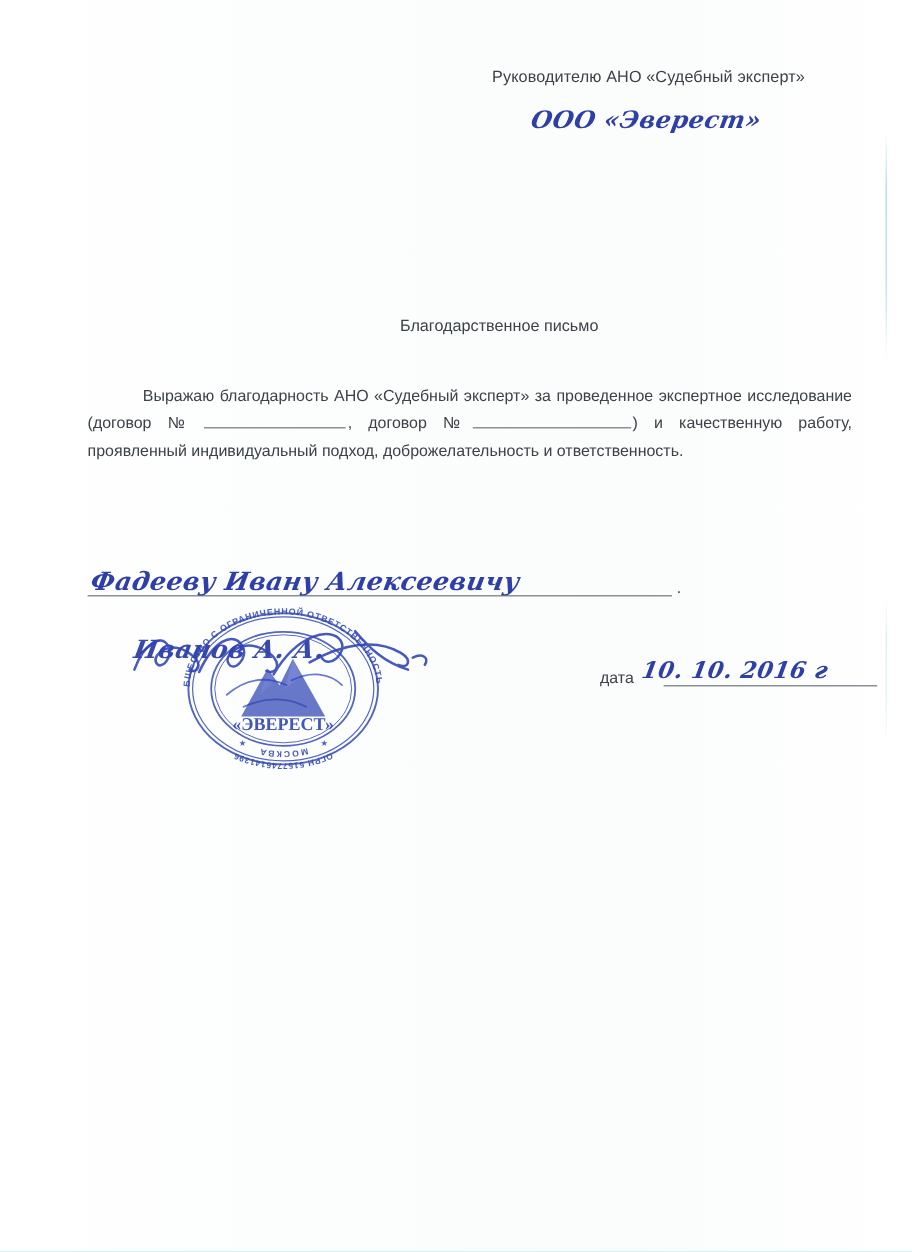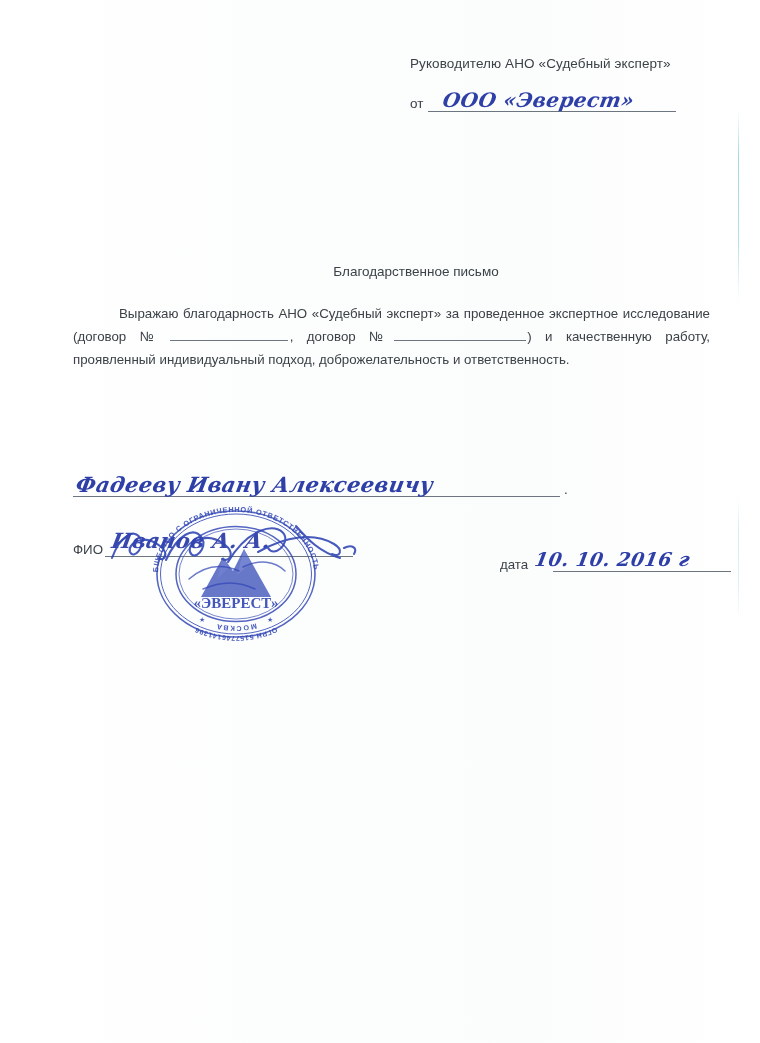--- a/index.html
+++ b/index.html
@@ -98,21 +98,21 @@
     text-align: center;
     padding-left: 72px;
     box-sizing: border-box;
     font-size: 13.5px;
   }
 
   
   .body-block {
     position: absolute;
     left: 73px;
-    top: 302px;
+    top: 318px;
     width: 637px;
   }
   .para {
     text-align: justify;
     text-justify: inter-word;
     font-size: 13.3px;
     line-height: 23px;
     margin: 0 0 14px 0;
     text-indent: 46px;
   }
@@ -233,24 +233,20 @@
 <body>
 
 <div class="page">
 
   <div class="paper-tint"></div>
   <div class="scan-line"></div>
   <div class="scan-line b"></div>
 
   <div class="addressee">Руководителю АНО «Судебный эксперт»</div>
 
-  <div class="from-row">
-    <span class="from-label">от</span>
-    <span class="fill-line from-line"></span>
-  </div>
 
   <div class="hand hand-from">ООО «Эверест»</div>
 
   <div class="doc-title">Благодарственное письмо</div>
 
   <div class="body-block">
 
     <p class="para">
       <span>Выражаю благодарность АНО «Судебный эксперт» за проведенное экспертное исследование (договор №</span><span class="inline-line line-a"></span><span>, договор №</span><span class="inline-line line-b"></span><span>) и качественную работу, проявленный индивидуальный подход, доброжелательность и ответственность.</span>
     </p>
@@ -258,24 +254,20 @@
 
   </div>
 
   <div class="name-line-row">
     <span class="name-line"></span>
     <span class="name-dot">.</span>
   </div>
   <div class="hand hand-name">Фадееву Ивану Алексеевичу</div>
 
   <div class="sig-block">
-    <div class="sig-row">
-      <span class="sig-label">ФИО</span>
-      <span class="sig-line fio-line"></span>
-    </div>
   </div>
 
   <div class="hand hand-fio">Иванов А. А.</div>
 
   <svg class="signature-scribble" viewBox="0 0 260 60">
     <g fill="none" stroke="#2f44b4" stroke-width="2.1" stroke-linecap="round" opacity="0.88">
       <path d="M4 40 C 12 18, 26 10, 32 20 C 37 29, 26 42, 22 34 C 19 27, 34 14, 52 28 C 62 36, 56 44, 50 40"></path>
       <path d="M58 42 C 70 16, 86 8, 94 20 C 100 30, 86 44, 82 34 C 79 26, 96 12, 116 26 C 128 35, 122 45, 114 41"></path>
       <path d="M120 44 C 140 10, 168 4, 176 16 C 182 26, 166 40, 160 30"></path>
       <path d="M150 34 C 178 18, 206 14, 226 26 C 236 32, 232 40, 224 36"></path>

